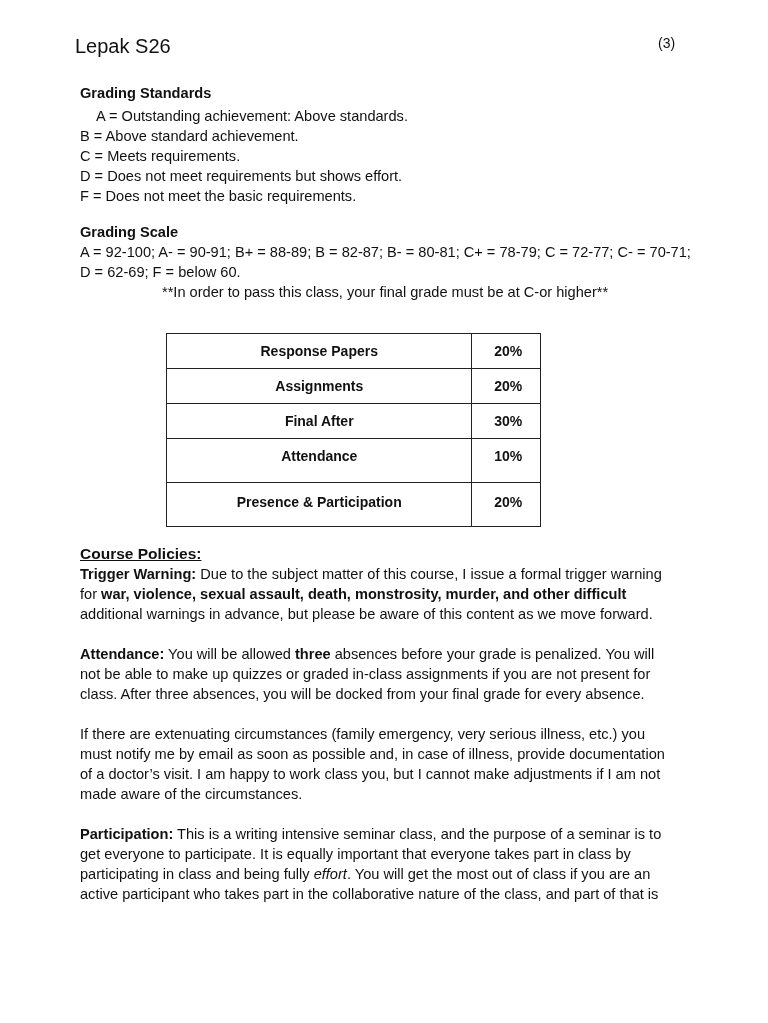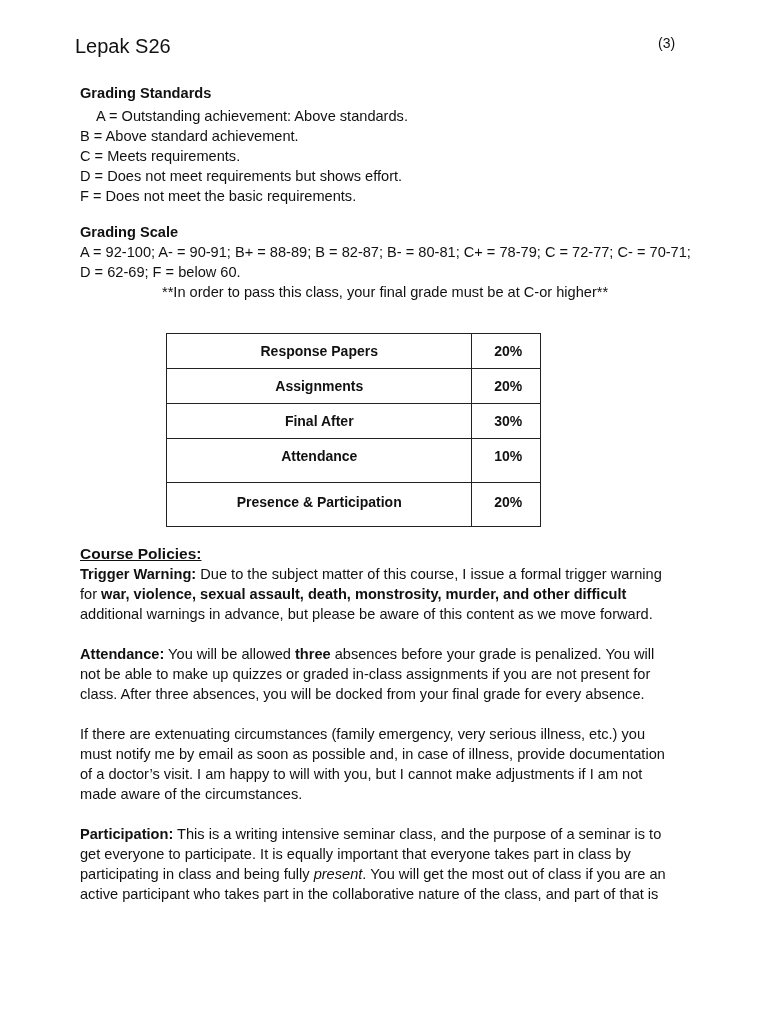--- a/index.html
+++ b/index.html
@@ -116,25 +116,25 @@
     <div class="line"><b>Attendance:</b><span> You will be allowed </span><b>three</b><span> absences before your grade is penalized. You will</span></div>
     <div class="line">not be able to make up quizzes or graded in-class assignments if you are not present for</div>
     <div class="line">class. After three absences, you will be docked from your final grade for every absence.</div>
   </div>
 
   <div style="height:20px;"></div>
 
   <div>
     <div class="line">If there are extenuating circumstances (family emergency, very serious illness, etc.) you</div>
     <div class="line">must notify me by email as soon as possible and, in case of illness, provide documentation</div>
-    <div class="line">of a doctor’s visit. I am happy to will with you, but I cannot make adjustments if I am not</div>
+    <div class="line">of a doctor’s visit. I am happy to work class you, but I cannot make adjustments if I am not</div>
     <div class="line">made aware of the circumstances.</div>
   </div>
 
   <div style="height:20px;"></div>
 
   <div>
     <div class="line"><b>Participation:</b><span> This is a writing intensive seminar class, and the purpose of a seminar is to</span></div>
     <div class="line">get everyone to participate. It is equally important that everyone takes part in class by</div>
-    <div class="line"><span>participating in class and being fully </span><i>present</i><span>. You will get the most out of class if you are an</span></div>
+    <div class="line"><span>participating in class and being fully </span><i>effort</i><span>. You will get the most out of class if you are an</span></div>
     <div class="line">active participant who takes part in the collaborative nature of the class, and part of that is</div>
   </div>
 </div>
 
 </body></html>

